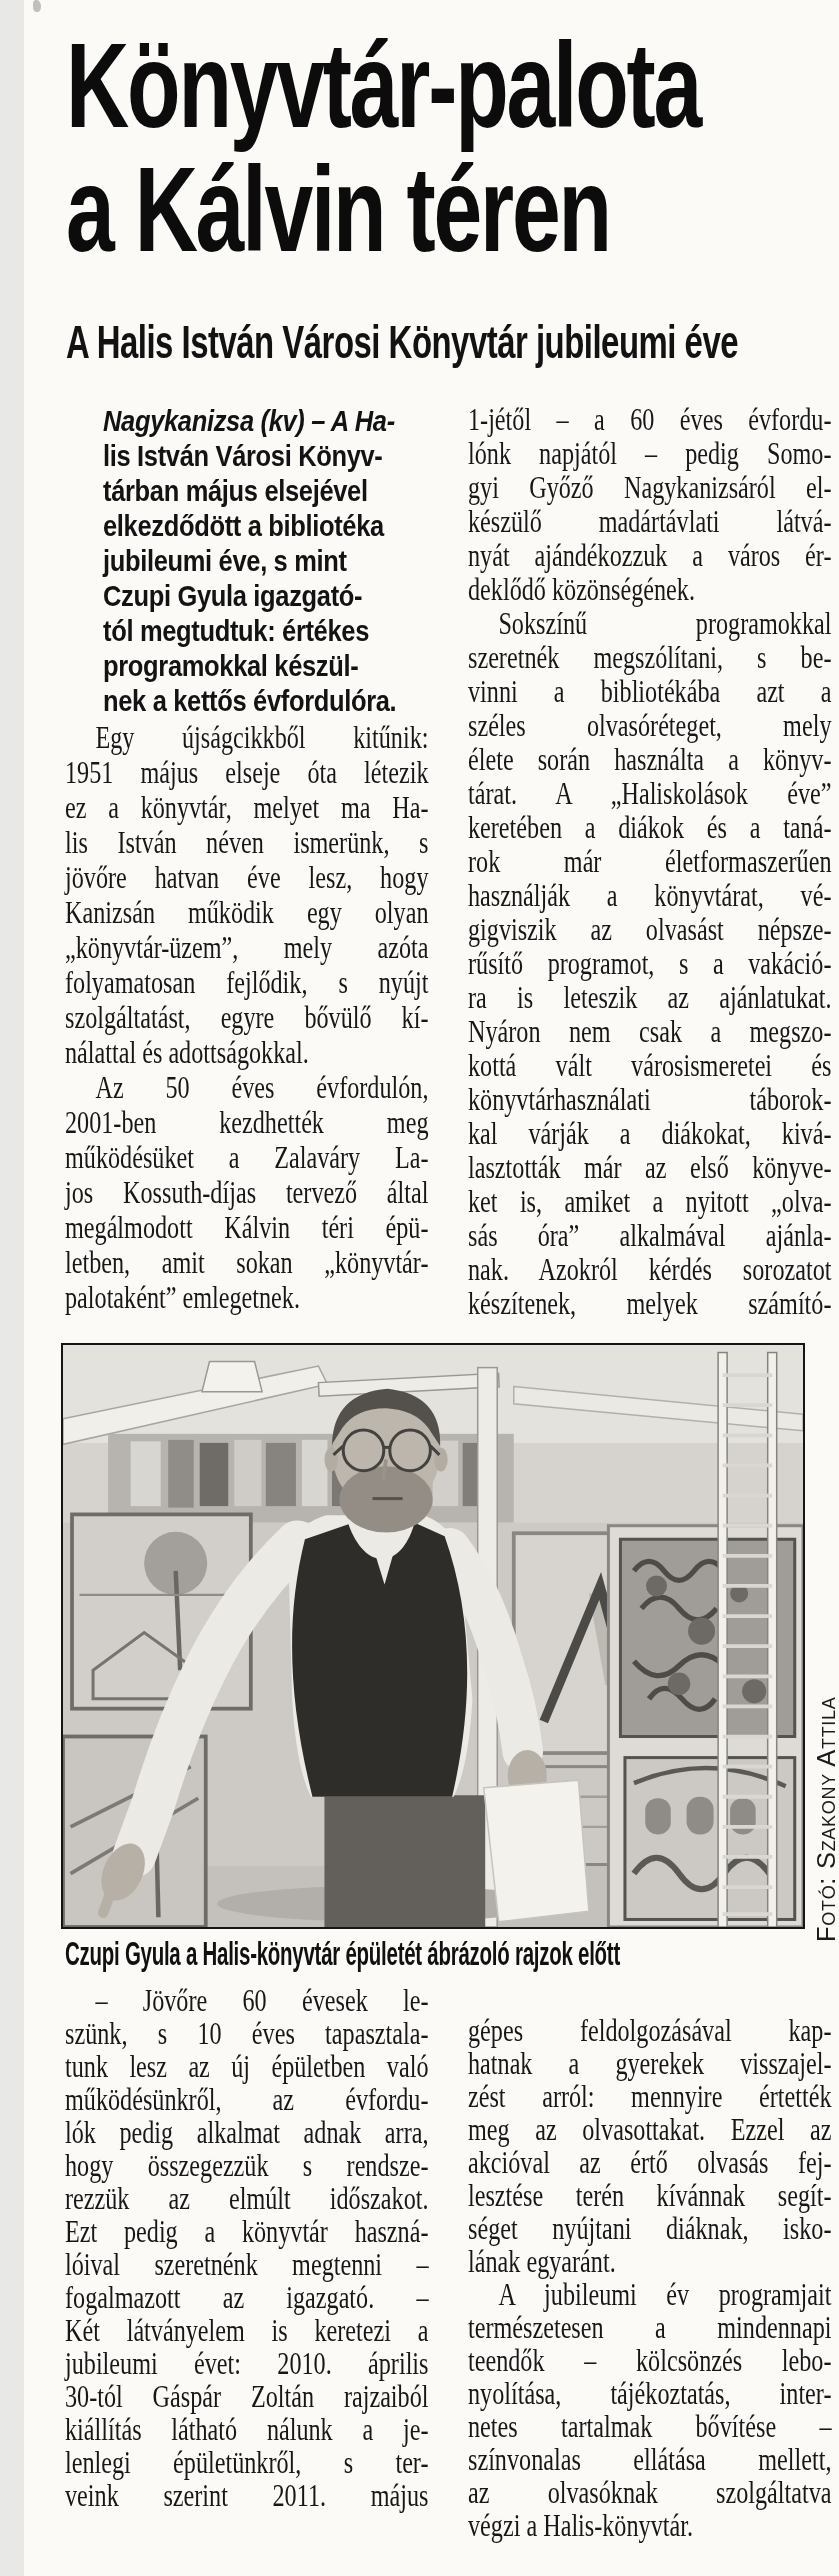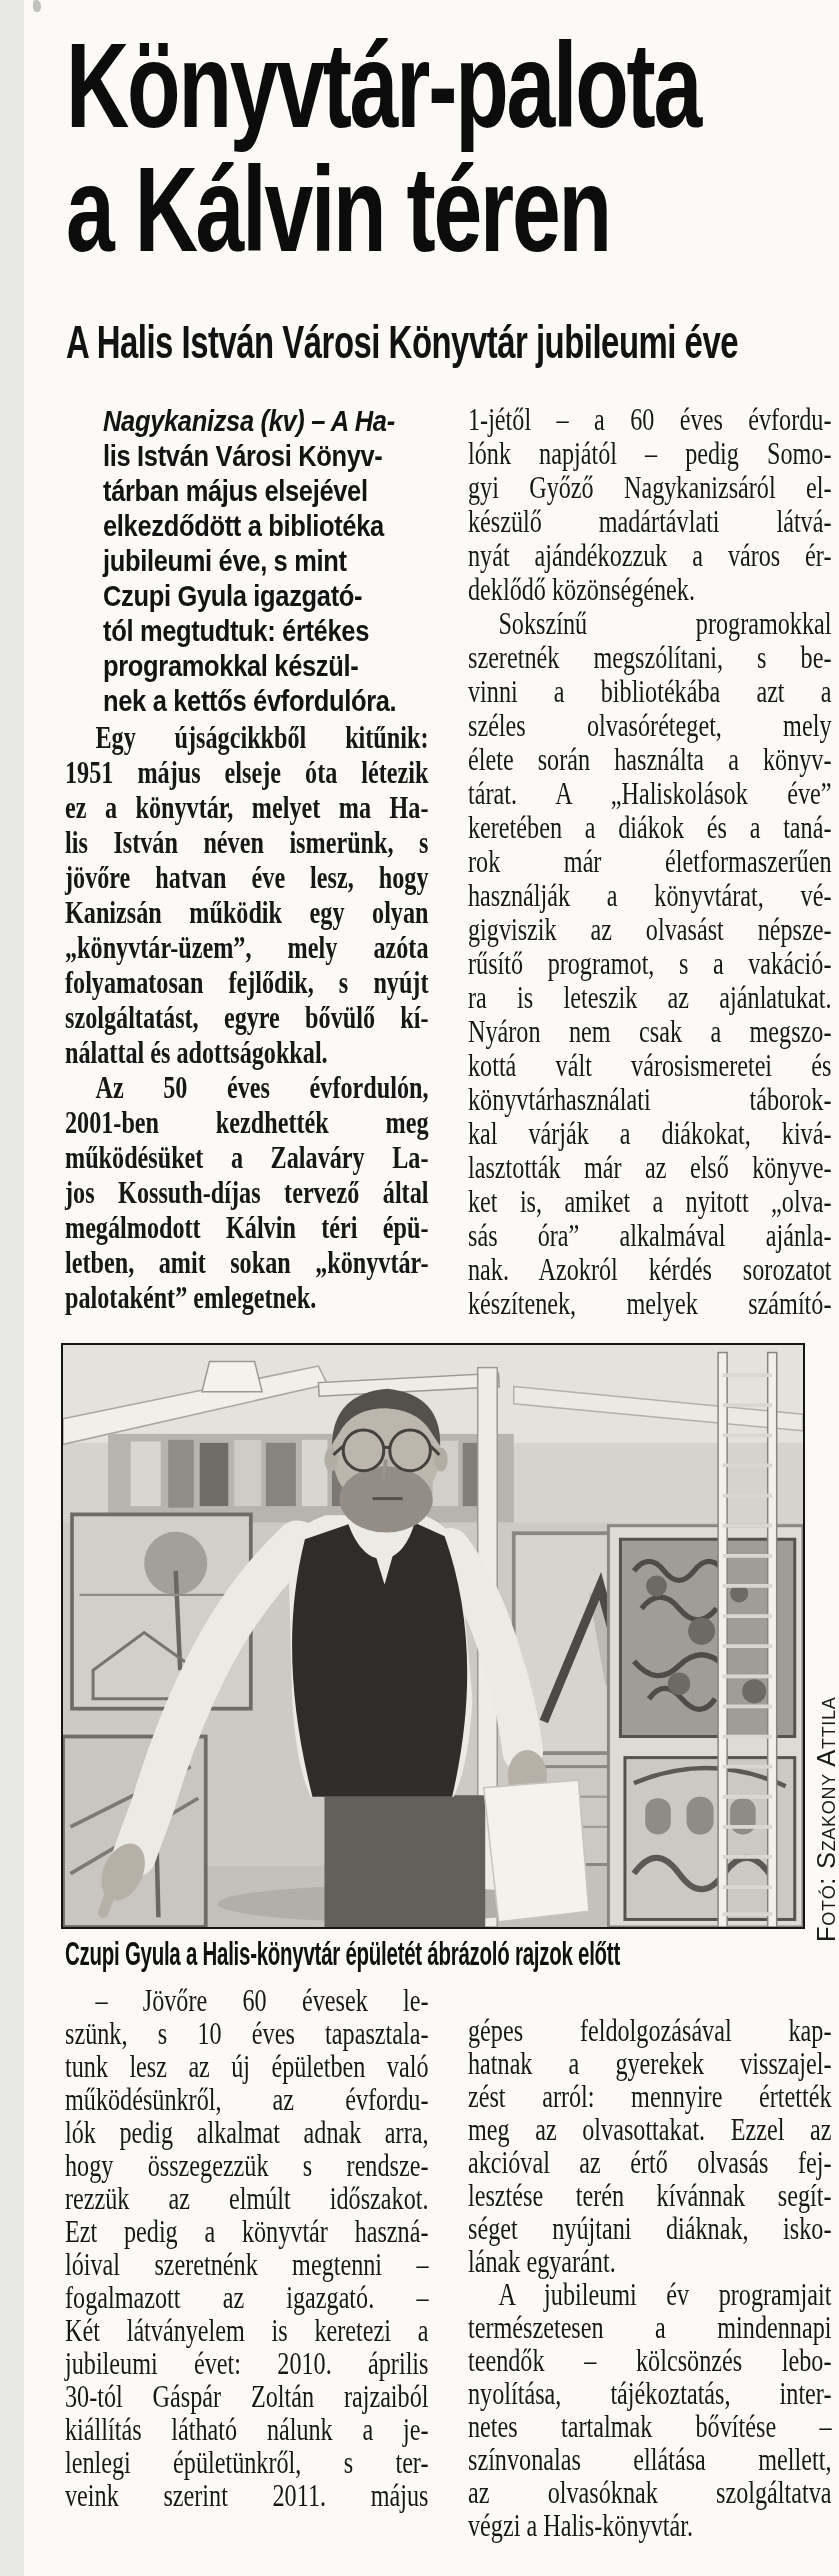--- a/index.html
+++ b/index.html
@@ -33,21 +33,21 @@
     transform:scaleX(0.85); transform-origin:0 0; color:#131313;
   }
   .lead .line:first-child { font-style:italic; }
 
   
   .col { position:absolute; }
   .col-inner {
     width:466px; transform:scaleX(0.78); transform-origin:0 0;
     font-size:31px; color:#171717;
   }
-  #col1-serif { left:41px; top:720px;font-weight:bold; }
+  #col1-serif { left:41px; top:720px; }
   #col1-serif .col-inner { line-height:35px; }
   #col2 { left:444px; top:403px; }
   #col2 .col-inner { line-height:34px; }
   #col3 { left:41px; top:1984px; }
   #col4 { left:444px; top:2014px; }
   #col3 .col-inner, #col4 .col-inner { line-height:33px; }
 
   .para .line { text-align:justify; text-align-last:justify; }
   .para.end .line:last-child { text-align-last:left; }
   .para.indent .line:first-child { text-indent:39px; }

